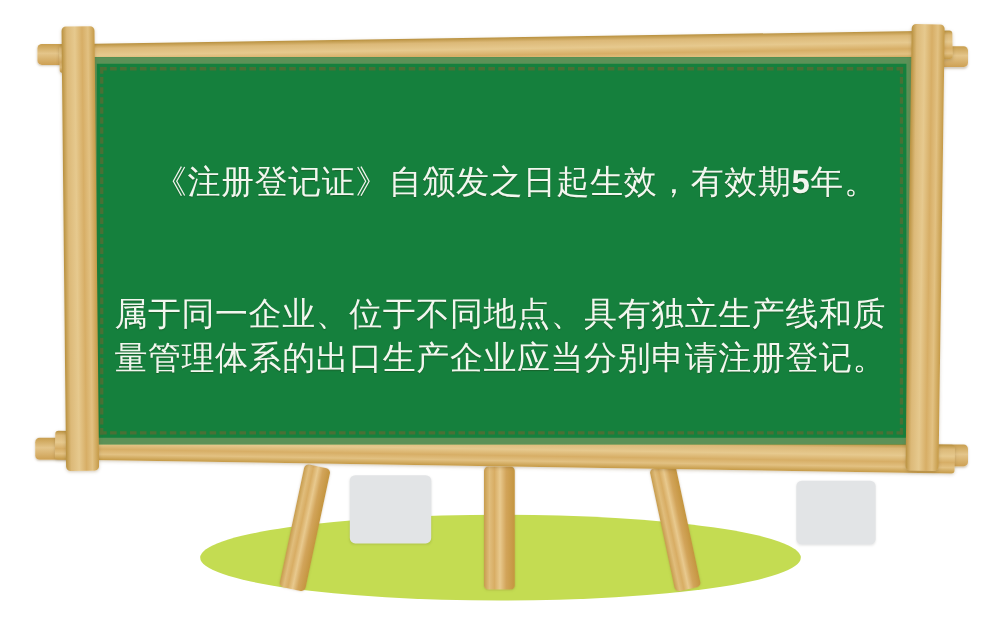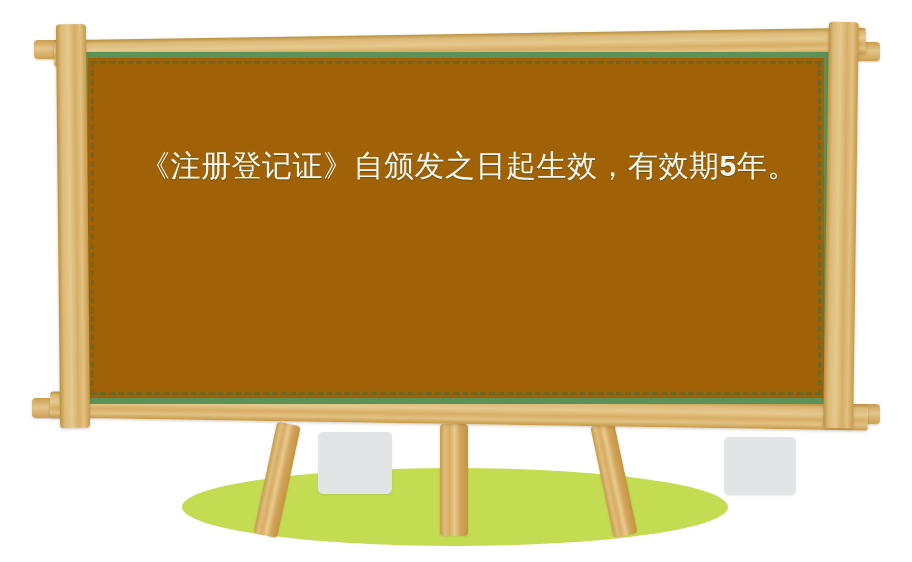--- a/index.html
+++ b/index.html
@@ -117,21 +117,21 @@
   .peg-bl { left: -4px;  top: 382px; width: 32px; height: 20px; }
   .peg-br { left: 812px; top: 388px; width: 32px; height: 20px; }
 
   
   .board-surface {
     position: absolute;
     left: 46px;
     top: 36px;
     width: 748px;
     height: 352px;
-    background: #a16207;
+    background: #15803d;
     box-shadow: inset 0 0 0 6px #5c9157;
   }
   .board-surface::after {
     content: "";
     position: absolute;
     left: 9px;
     top: 9px;
     right: 9px;
     bottom: 9px;
     border: 3px dashed #5d6a33;
@@ -184,20 +184,21 @@
     <div class="peg peg-tr"></div>
     <div class="peg peg-bl"></div>
     <div class="peg peg-br"></div>
 
     <div class="rail rail-top"></div>
     <div class="rail rail-bottom"></div>
 
     <div class="board-surface">
       <div class="board-text">
         <p class="para-indent"><span>《注册登记证》自颁发之日起生效，有效期</span><span class="num-bold">5</span><span>年。</span></p>
+        <p>属于同一企业、位于不同地点、具有独立生产线和质量管理体系的出口生产企业应当分别申请注册登记。</p>
       </div>
     </div>
 
     <div class="rail rail-v rail-leftv"></div>
     <div class="rail rail-v rail-rightv"></div>
 
   </div>
 </div>
 
 </body></html>

